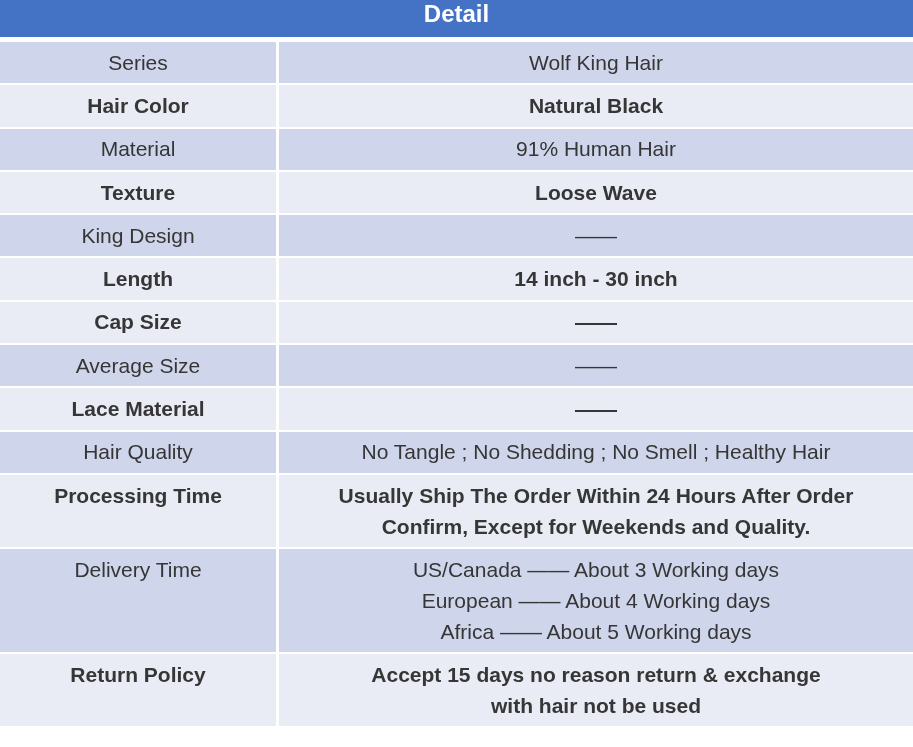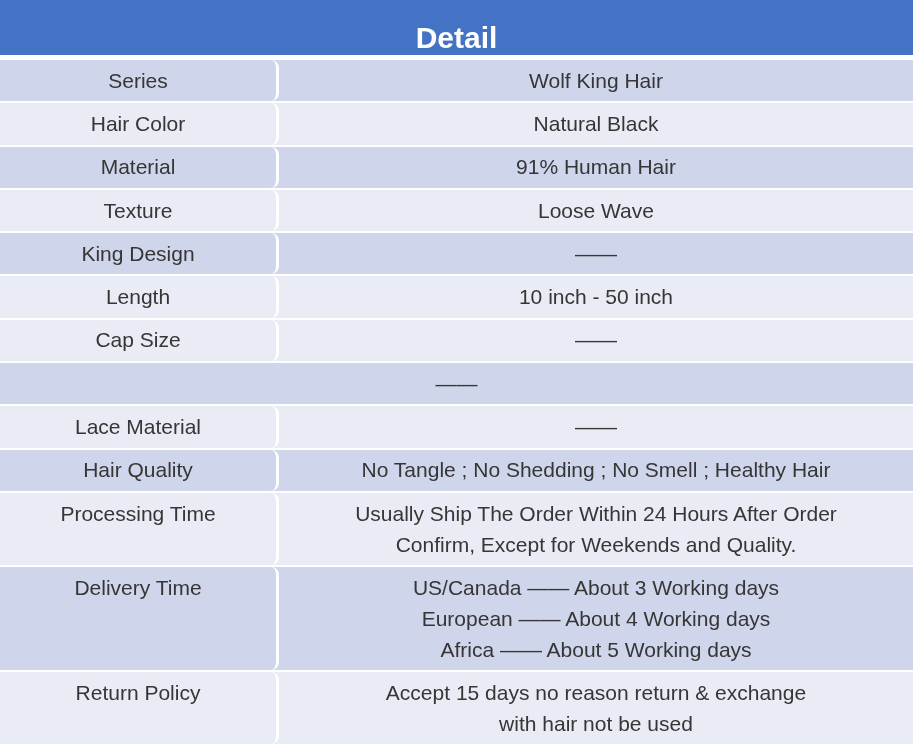--- a/index.html
+++ b/index.html
@@ -12,57 +12,56 @@
     font-family: "Liberation Sans", "DejaVu Sans", sans-serif;
   }
   .detail-table {
     width: 913px;
     height: 747px;
     display: flex;
     flex-direction: column;
     background: #ffffff;
   }
   .header {
-    height: 55px;
+    height: 37px;
     background: var(--header-bg, #4472C4);
     color: var(--header-text, #ffffff);
     display: flex;
-    align-items: flex-end;
+    align-items: flex-start;
     justify-content: center;
-    font-size: 30px;
+    font-size: 24px;
     font-weight: bold;
     margin-bottom: 5px;
     flex: 0 0 auto;
   }
   .tbody {
     display: flex;
     flex-direction: column;
     flex: 1 1 auto;
   }
   .tr {
     display: flex;
     border-bottom: 2px solid var(--border, #ffffff);
     color: var(--text, #363636);
     font-size: 21px;
   }
   .tr:last-child { border-bottom: none; }
   .tr.dark  { background: var(--band-dark, #CFD5EA); }
-  .tr.light { background: var(--band-light, #E9EBF5); }
+  .tr.light { background: var(--band-light, #E9EBF5); font-weight: bold; }
   .td {
     display: flex;
     align-items: center;
     justify-content: center;
     text-align: center;
     box-sizing: border-box;
   }
   .td-label {
     width: 279px;
     flex: 0 0 279px;
     border-right: 3px solid var(--border, #ffffff);
-    border-radius: 8px;
   }
   .td-value { flex: 1 1 auto; }
   .tr.single { height: 41.3px; }
   .tr.multi .td {
     line-height: 31px;
     padding-top: 5px;
     padding-bottom: 5px;
     flex-direction: column;
     justify-content: space-between;
   }
@@ -92,27 +91,28 @@
       <div class="tr light single">
         <div class="td td-label">Texture</div>
         <div class="td td-value">Loose Wave</div>
       </div>
       <div class="tr dark single">
         <div class="td td-label">King Design</div>
         <div class="td td-value">——</div>
       </div>
       <div class="tr light single">
         <div class="td td-label">Length</div>
-        <div class="td td-value">10 inch - 50 inch</div>
+        <div class="td td-value">14 inch - 30 inch</div>
       </div>
       <div class="tr light single">
         <div class="td td-label">Cap Size</div>
         <div class="td td-value">——</div>
       </div>
       <div class="tr dark single">
+        <div class="td td-label">Average Size</div>
         <div class="td td-value">——</div>
       </div>
       <div class="tr light single">
         <div class="td td-label">Lace Material</div>
         <div class="td td-value">——</div>
       </div>
       <div class="tr dark single">
         <div class="td td-label">Hair Quality</div>
         <div class="td td-value">No Tangle ; No Shedding ; No Smell ; Healthy Hair</div>
       </div>

